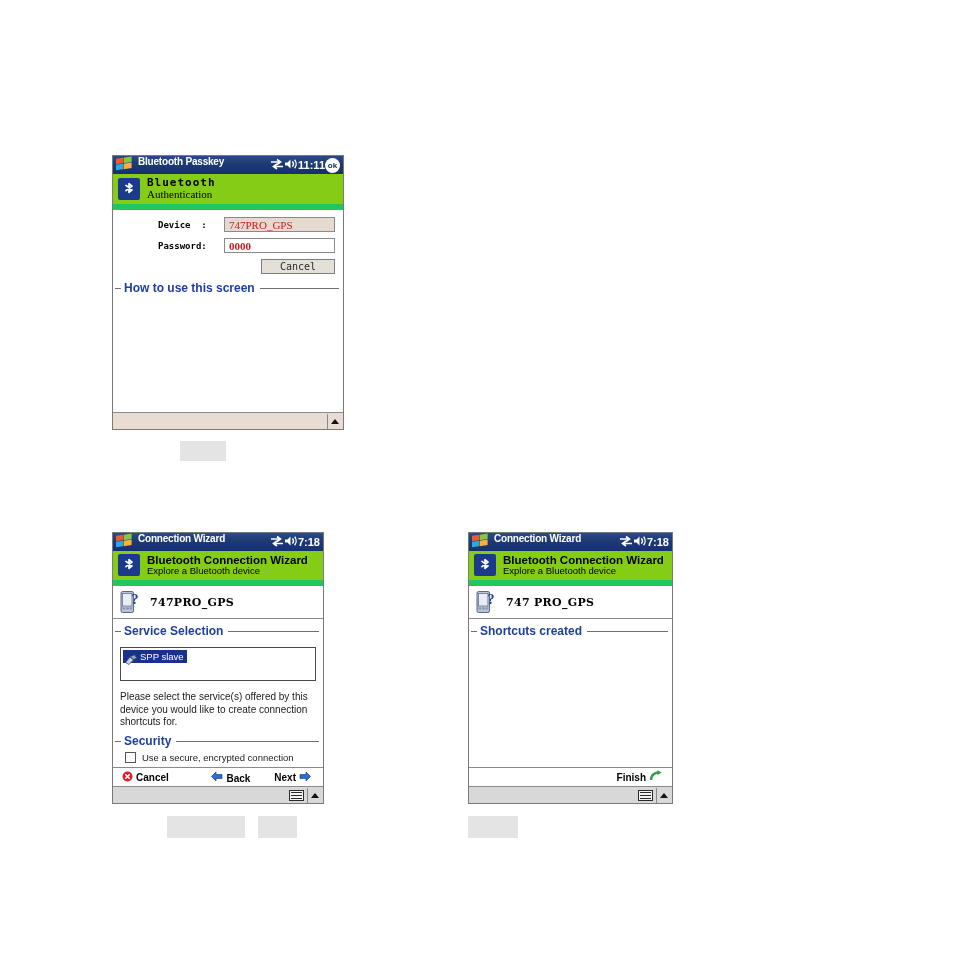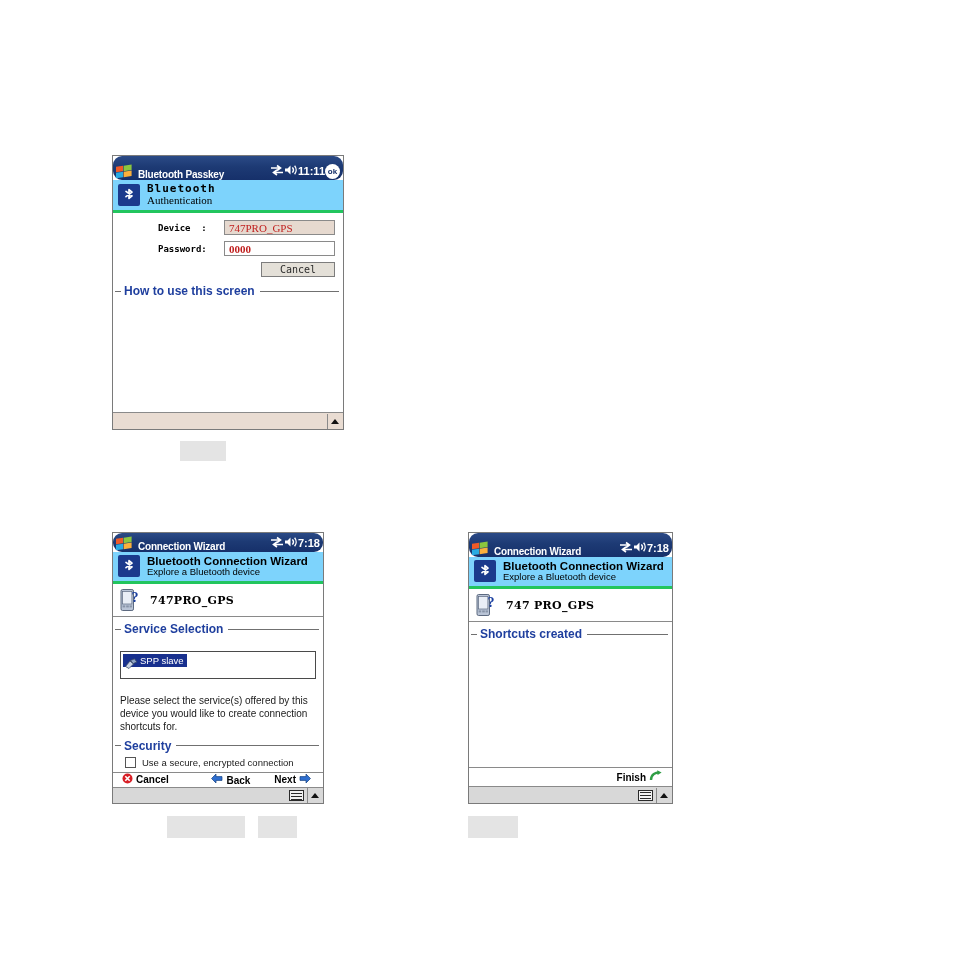--- a/index.html
+++ b/index.html
@@ -19,27 +19,26 @@
   .device {
     position: absolute;
     background: #ffffff;
     border: 1px solid #7a7a7a;
     box-sizing: border-box;
     overflow: hidden;
   }
 
   
   .titlebar {
-    height: 24px;
+    height: 18px;
     background: linear-gradient(to bottom, #2b4a86 0%, #1d3a74 45%, #16306a 100%);
     display: flex;
-    align-items: flex-end;
+    align-items: flex-start;
     position: relative;
     box-sizing: border-box;
-    border-radius: 9px;
   }
   .start-flag {
     width: 20px;
     height: 16px;
     margin-left: 1px;
     flex: 0 0 auto;
     position: relative;
     display: block;
   }
   .titlebar-text {
@@ -78,22 +77,22 @@
     justify-content: center;
     font-family: "Liberation Sans", sans-serif;
     flex: 0 0 auto;
   }
 
   
   .bt-header {
     display: flex;
     align-items: center;
     padding: 3px 4px 4px 5px;
-    border-bottom: 3px solid #22c55e;
-    background: #7dd3fc;
+    border-bottom: 6px solid #22c55e;
+    background: #84cc16;
   }
   .bt-logo {
     width: 22px;
     height: 22px;
     background: #1b3a8c;
     border-radius: 2px;
     flex: 0 0 auto;
     display: flex;
     align-items: center;
     justify-content: center;
@@ -261,21 +260,21 @@
     font-weight: bold;
     color: #000000;
     letter-spacing: 0.3px;
   }
   .dev-name.small-caps {
     font-variant: small-caps;
   }
 
   
   .list-box {
-    margin: 12px 7px;
+    margin: 6px 7px;
     height: 34px;
     border: 1px solid #4a4a4a;
     background: #ffffff;
     box-sizing: border-box;
     padding: 2px;
     overflow: hidden;
   }
   .list-item {
     display: inline-flex;
     align-items: center;

